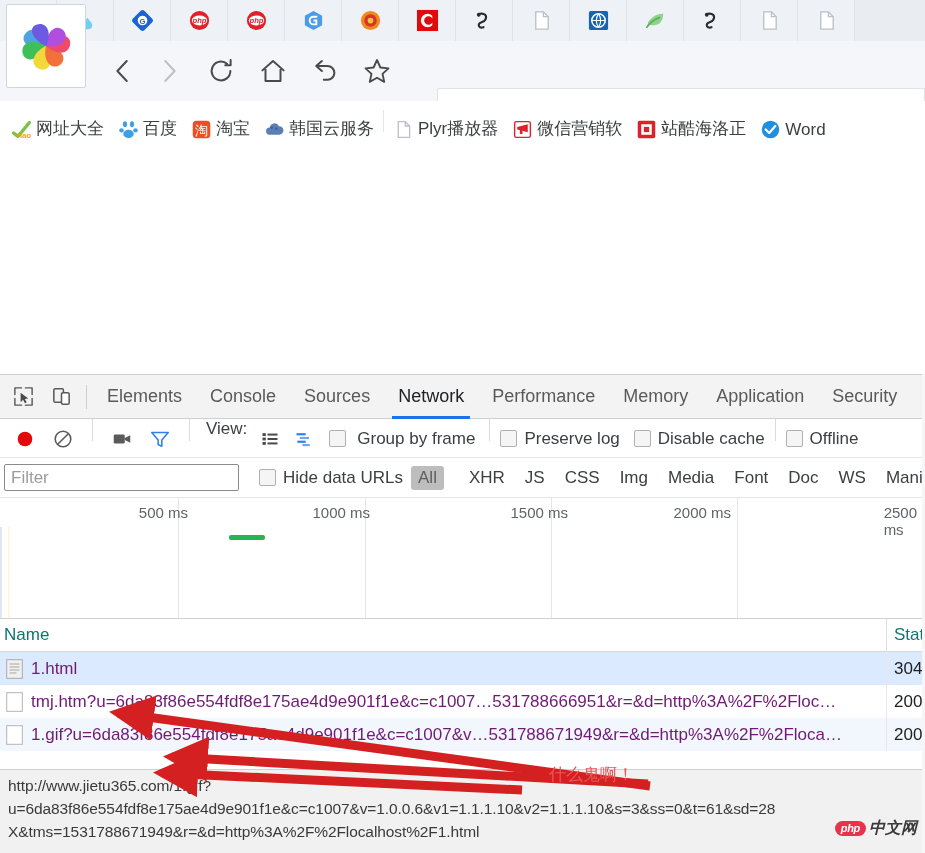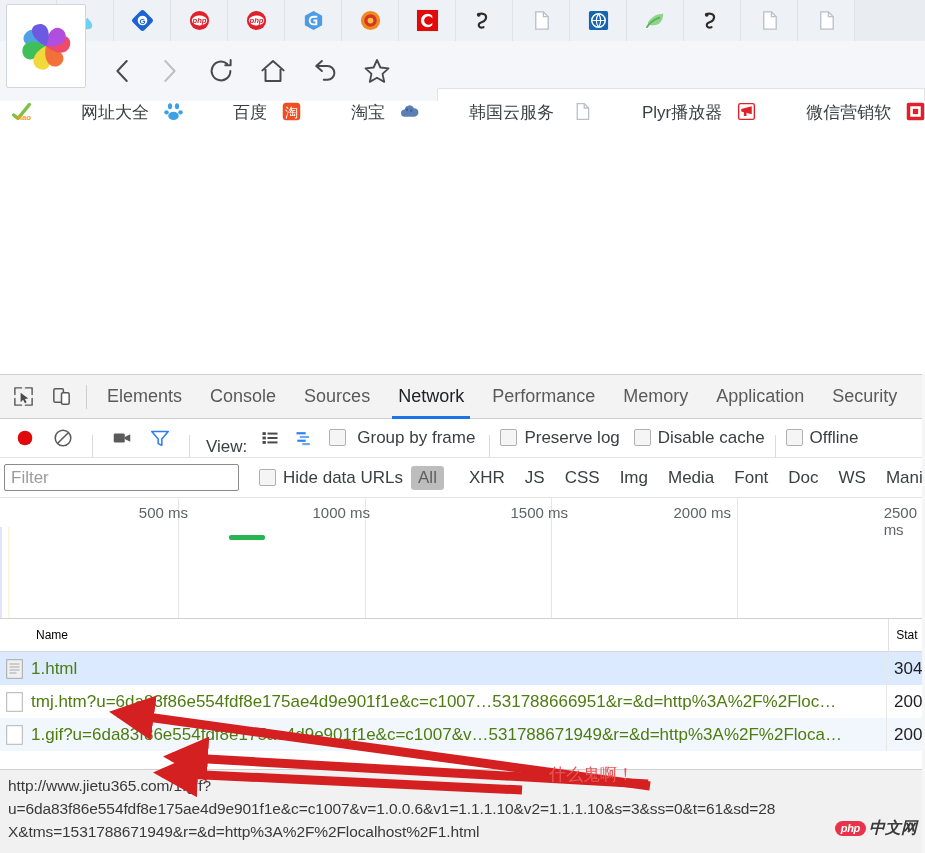--- a/index.html
+++ b/index.html
@@ -53,22 +53,22 @@
   }
   #omnibox-url { font-size: 25px; color: #9aa0a6; letter-spacing: -0.2px; white-space: nowrap; }
   #omnibox-url b { color: #202124; font-weight: normal; }
 
   
   #bookmarks {
     position: absolute; left: 0; top: 101px; width: 925px; height: 39px;
     background: #fff; display: flex; align-items: center; padding-left: 4px;
   }
   .bm {
-    display: flex; align-items: flex-start; height: 39px; padding: 0 7px;
-    font-size: 17px; color: #3c4043; white-space: nowrap; gap: 45px;
+    display: flex; align-items: flex-end; height: 39px; padding: 0 7px;
+    font-size: 17px; color: #3c4043; white-space: nowrap;
   }
   .bm-ico { width: 21px; height: 21px; margin-right: 4px; flex: none; display: block; }
   .bm-sep { width: 1px; height: 22px; background: #e2e5e9; margin: 0 2px; }
 
   
   #page-view { position: absolute; left: 0; top: 140px; width: 925px; height: 234px; background: #fff; }
 
   
   #devtools {
     position: absolute; left: 0; top: 374px; width: 925px; height: 479px;
@@ -86,21 +86,21 @@
     font-size: 18px; color: #5a5a5a; white-space: nowrap; position: relative;
   }
   .dt-tab.active { color: #202124; }
   .dt-tab.active::after {
     content: ""; position: absolute; left: 8px; right: 8px; bottom: 0; height: 3px; background: #1a73e8;
   }
 
   
   #dt-controls {
     height: 39px; background: #fff; border-bottom: 1px solid #e3e3e3;
-    display: flex; align-items: flex-end; padding-left: 6px; white-space: nowrap;
+    display: flex; align-items: flex-start; padding-left: 6px; white-space: nowrap;
   }
   .ctl { display: flex; align-items: center; height: 39px; }
   .ctl-label { font-size: 17px; color: #3c4043; margin: 0 6px; }
   .cb {
     width: 17px; height: 17px; border: 1px solid #b0b0b0; background: #f5f5f5;
     border-radius: 2px; margin-right: 7px; flex: none;
   }
   .ctl-sep { width: 1px; height: 22px; background: #dadada; margin: 0 10px; }
 
   
@@ -127,29 +127,29 @@
   .tl-bar { position: absolute; height: 5px; border-radius: 2px; }
   #tl-left-edge { position: absolute; left: 0; top: 29px; bottom: 0; width: 2px; background: #dfe6f5; }
   #tl-left-edge2 { position: absolute; left: 8px; top: 29px; bottom: 0; width: 2px; background: #fbf8e0; }
 
   
   #dt-table { position: relative; background: #fff; }
   #tbl-head {
     height: 33px; display: flex; align-items: center;
     border-bottom: 1px solid #d8d8d8; background: #fff;
   }
-  .th { font-size: 12px; color: #000000; padding-left: 4px; height: 33px; display: flex; align-items: center; margin-left: 32px; }
+  .th { font-size: 17px; color: #0f766e; padding-left: 4px; height: 33px; display: flex; align-items: center; }
   #th-name { width: 886px; }
   #th-status { width: 39px; border-left: 1px solid #e0e0e0; padding-left: 7px; overflow: hidden; white-space: nowrap; }
   .tr { height: 33px; display: flex; align-items: center; }
   .tr.sel { background: #dbeafe; }
   .tr.alt { background: #f2f7fd; }
   .td-name {
     width: 886px; display: flex; align-items: center;
-    font-size: 17px; color: #4d7c0f; white-space: nowrap; overflow: hidden; padding-left: 6px;
+    font-size: 17px; color: #701a75; white-space: nowrap; overflow: hidden; padding-left: 6px;
   }
   .td-status {
     width: 39px; font-size: 17px; color: #202124; border-left: 1px solid #e8e8e8;
     padding-left: 7px; height: 33px; display: flex; align-items: center; overflow: hidden;
   }
   .doc-ico { width: 17px; height: 20px; flex: none; margin-right: 8px; display: block; }
 
   
   #dt-statusbar {
     position: absolute; left: 0; bottom: 0; width: 925px; height: 84px;

